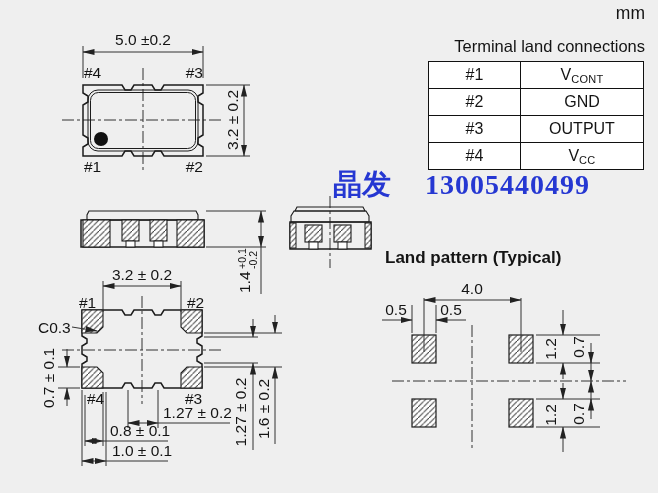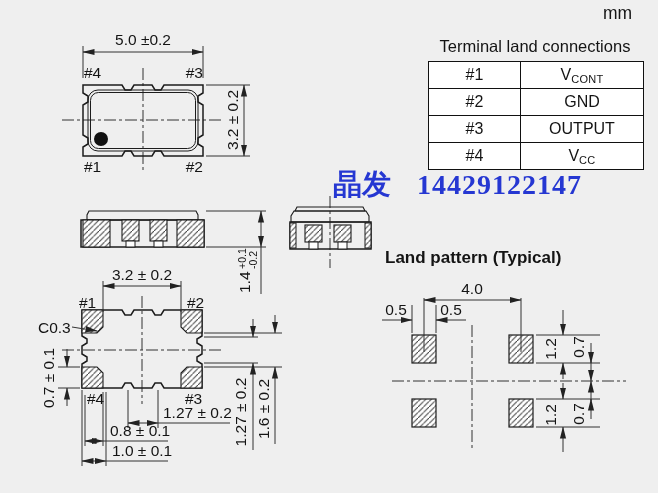--- a/index.html
+++ b/index.html
@@ -2,28 +2,28 @@
 <html><head>
 <meta charset="utf-8">
 <style>
   html,body{margin:0;padding:0;}
   .stage{
     position:relative;width:658px;height:493px;background:#efefef;overflow:hidden;
     font-family:"Liberation Sans",sans-serif;color:#141414;
   }
   .stage svg{position:absolute;left:0;top:0;}
   svg text{font-family:"Liberation Sans",sans-serif;font-size:15.5px;fill:#141414;}
-  .unit-label{position:absolute;top:3px;left:603px;width:42px;font-size:17.5px;}
-  .tbl-title{position:absolute;top:37px;left:425px;width:220px;text-align:center;font-size:16.5px;}
+  .unit-label{position:absolute;top:3px;left:603px;width:42px;text-align:right;font-size:17.5px;}
+  .tbl-title{position:absolute;top:37px;left:425px;width:220px;text-align:right;font-size:16.5px;}
   table.tlc{position:absolute;top:61px;left:428px;border-collapse:collapse;background:#fff;}
   table.tlc td{border:1.6px solid #111;height:26px;text-align:center;font-size:16px;padding:0;}
   td.c1{width:91px;}
   td.c2{width:122px;margin-left:16px;}
   td.c2 sub{font-size:11px;vertical-align:-3px;letter-spacing:.3px;}
-  .wm{position:absolute;top:170px;left:333px;display:flex;align-items:center;gap:26px;}
+  .wm{position:absolute;top:170px;left:333px;display:flex;align-items:center;gap:34px;}
   .wm-cn{font-size:29px;font-weight:bold;line-height:1;}
   .wm-phone{font-family:"Liberation Serif",serif;font-size:28px;font-weight:bold;letter-spacing:1px;line-height:1;}
   .land-title{position:absolute;top:248px;left:385px;font-size:17px;font-weight:bold;}
 </style>
 </head>
 <body>
 
 <div class="stage">
 
   <svg width="658" height="493" viewBox="0 0 658 493">
@@ -220,18 +220,18 @@
     </tr>
     <tr>
       <td class="c1">#4</td>
       <td class="c2"><span>V</span><sub>CC</sub></td>
     </tr>
   </tbody>
     </table>
 
   <div class="wm">
     <span class="wm-cn" style="color: rgb(37, 55, 210);">晶发</span>
-    <span class="wm-phone" style="color: rgb(37, 55, 210);">14429122147</span>
+    <span class="wm-phone" style="color: rgb(37, 55, 210);">13005440499</span>
   </div>
 
   <div class="land-title">Land pattern (Typical)</div>
 
 </div>
 
 </body></html>

